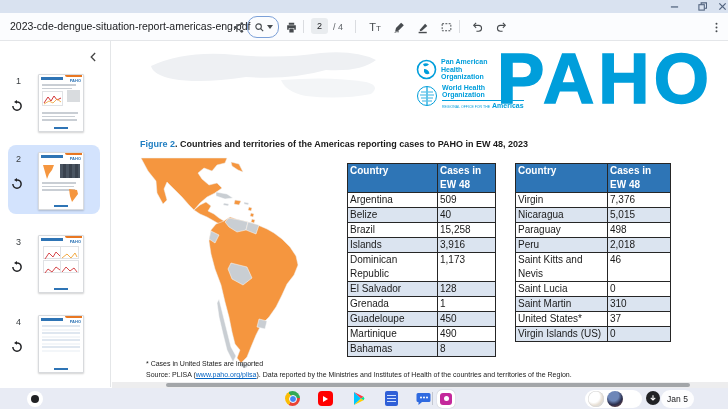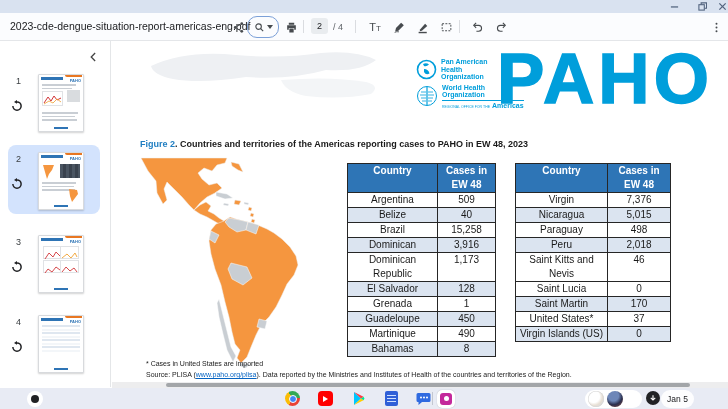--- a/index.html
+++ b/index.html
@@ -69,21 +69,21 @@
   .wordmark{position:absolute;left:386px;top:8px;font-size:71px;font-weight:bold;line-height:60px;
             letter-spacing:4px;color:var(--paho-blue,#009edb);-webkit-text-stroke:1.5px var(--paho-blue,#009edb);}
   .figtitle{position:absolute;left:29px;top:98px;width:440px;font-size:9px;font-weight:bold;color:#1a1a1a;}
   .figtitle .flabel{color:var(--figure-label-blue,#1f7ec2);}
   .mapwrap{position:absolute;left:17px;top:116px;width:214px;height:214px;}
   .land-o{fill:var(--map-orange,#f5963f);stroke:#eef1f3;stroke-width:.5;}
   .land-g{fill:var(--map-gray,#c9ced3);stroke:#fff;stroke-width:.5;}
 
   table.cases{position:absolute;border-collapse:collapse;table-layout:fixed;background:#fff;}
   table.cases th,table.cases td{border:1px solid #262626;font-size:10px;color:#1a1a1a;
-       padding:0 2px 0 2px;text-align:center;vertical-align:top;line-height:14px;overflow:hidden;}
+       padding:0 2px 0 2px;text-align:left;vertical-align:top;line-height:14px;overflow:hidden;}
   table.cases th{background:var(--table-header-blue,#2e75b6);color:#fff;height:28px;font-weight:bold;}
   table.cases td{height:14px;}
   table.cases tr.alt td{background:var(--table-alt-row,#dbe4f0);}
   td.vbottom{vertical-align:bottom;}
   #tableLeft{left:236px;top:122px;width:148px;}
   #tableRight{left:404px;top:122px;width:155px;}
 
   .footnote{position:absolute;left:35px;top:319px;font-size:7px;color:#1a1a1a;}
   .sourceline{position:absolute;left:35px;top:330px;font-size:7px;color:#1a1a1a;}
   .sourceline a{color:var(--link-blue,#0563c1);text-decoration:underline;}
@@ -438,21 +438,21 @@
           </tr>
           <tr class="alt">
             <td>Belize</td>
             <td>40</td>
           </tr>
           <tr>
             <td>Brazil</td>
             <td>15,258</td>
           </tr>
           <tr class="alt">
-            <td>Dominican</td>
+            <td>Islands</td>
             <td>3,916</td>
           </tr>
           <tr>
             <td>Dominican Republic</td>
             <td>1,173</td>
           </tr>
           <tr class="alt">
             <td>El Salvador</td>
             <td>128</td>
           </tr>
@@ -506,21 +506,21 @@
           <tr>
             <td>Saint Kitts and Nevis</td>
             <td class="vbottom">46</td>
           </tr>
           <tr>
             <td>Saint Lucia</td>
             <td>0</td>
           </tr>
           <tr class="alt">
             <td>Saint Martin</td>
-            <td>170</td>
+            <td>310</td>
           </tr>
           <tr>
             <td>United States*</td>
             <td>37</td>
           </tr>
           <tr class="alt">
             <td>Virgin Islands (US)</td>
             <td>0</td>
           </tr>
         </tbody>

